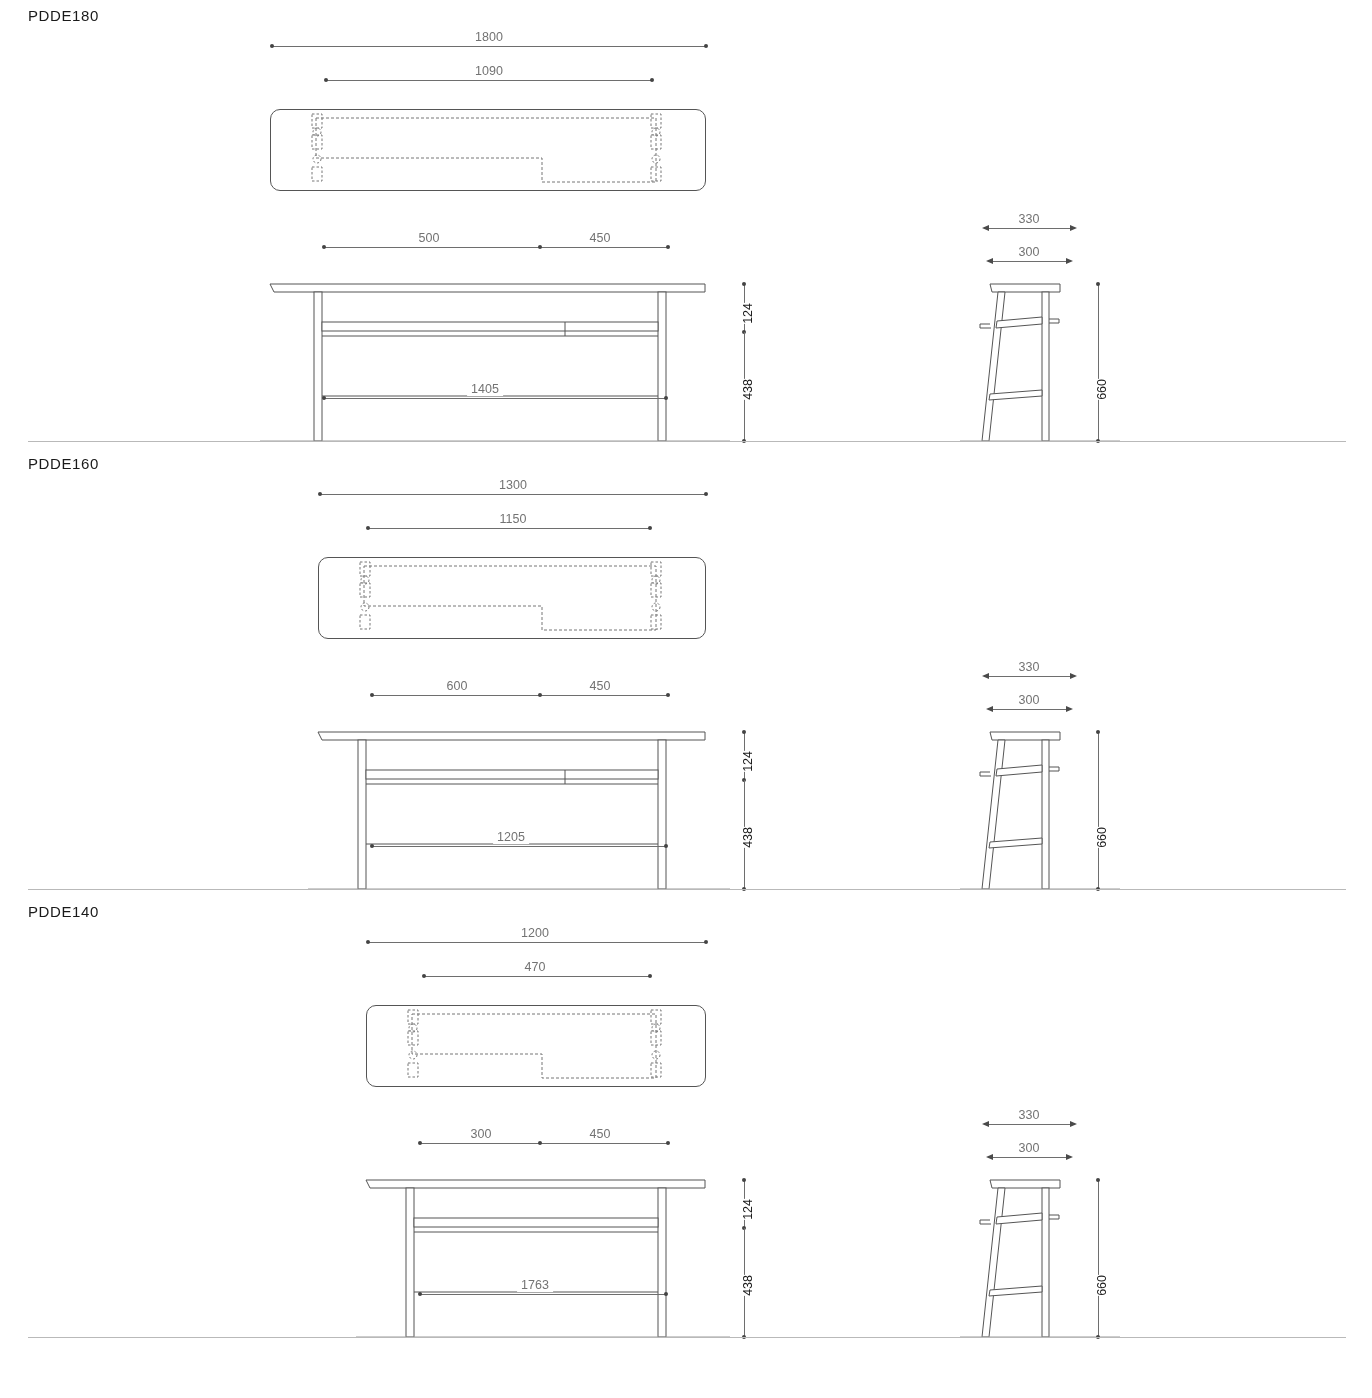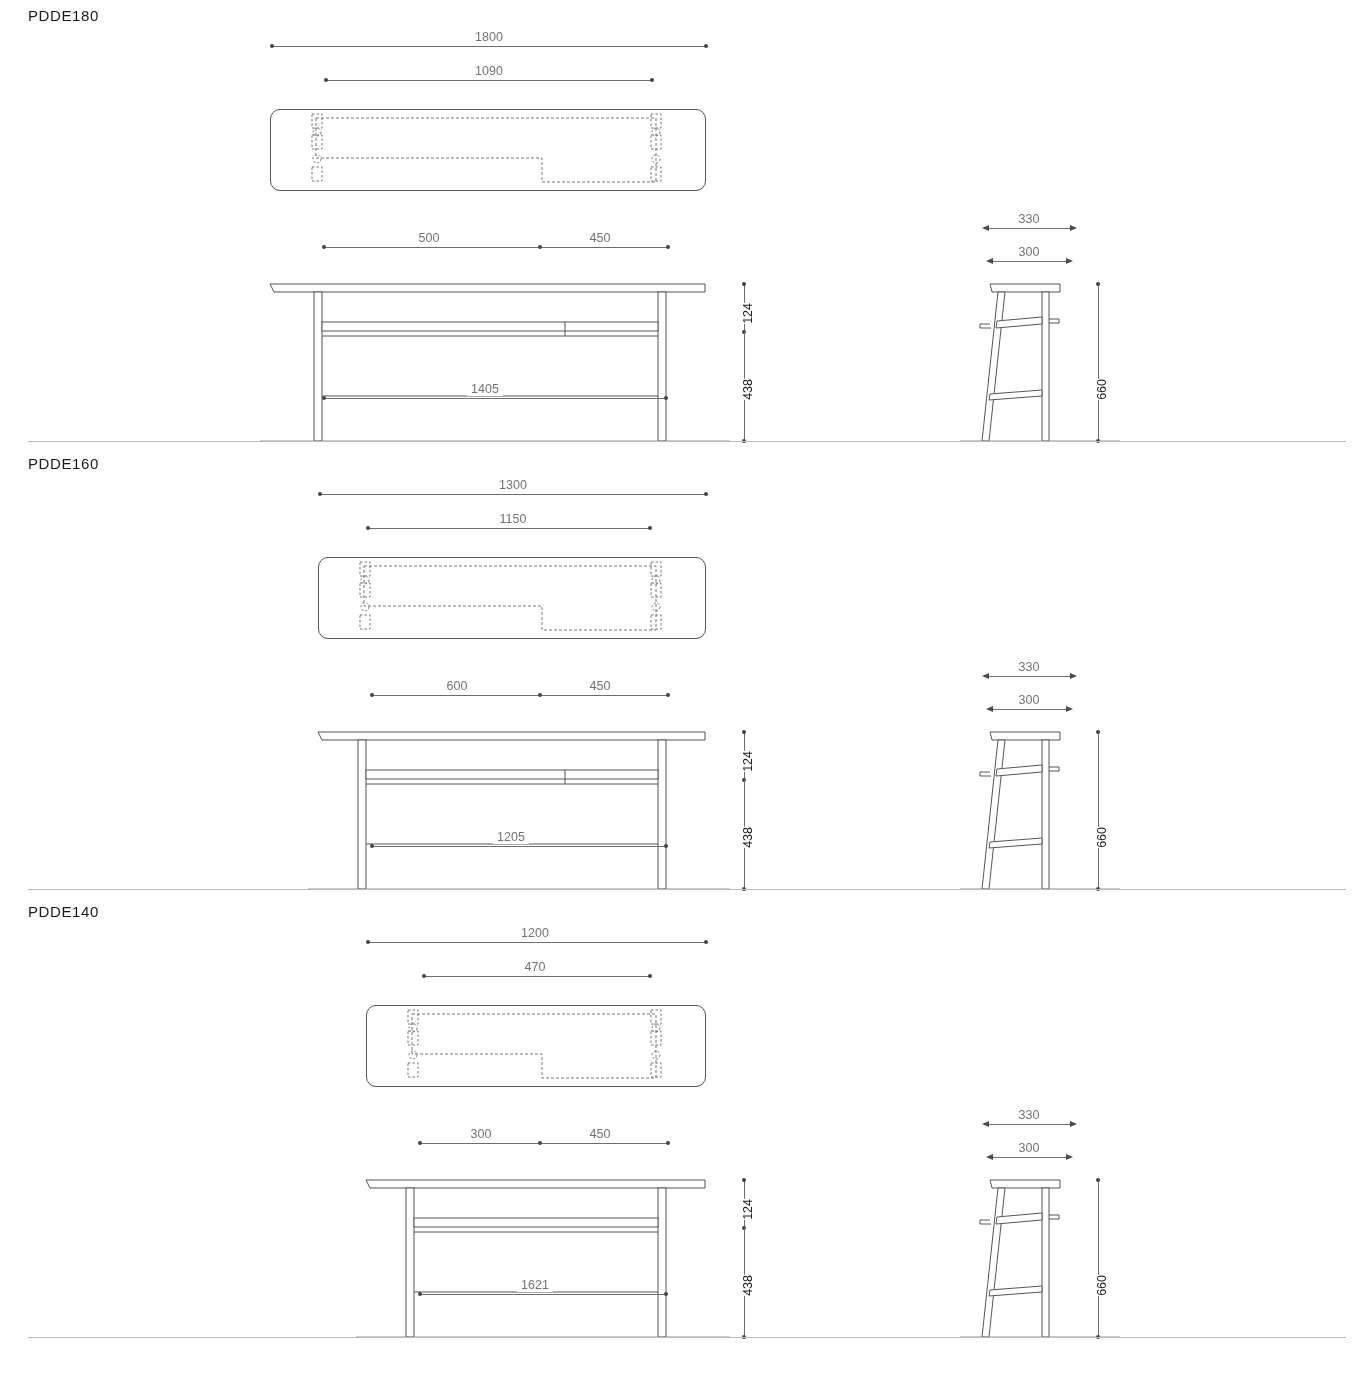--- a/index.html
+++ b/index.html
@@ -334,21 +334,21 @@
       <rect x="302" y="16" width="8" height="149" fill="#fff" stroke="#555" stroke-width="1"></rect>
       <rect x="58" y="46" width="244" height="9" fill="#fff" stroke="#555" stroke-width="1"></rect>
       <line x1="58" y1="60" x2="302" y2="60" stroke="#555" stroke-width="1"></line>
       <line x1="58" y1="120" x2="302" y2="120" stroke="#555" stroke-width="1"></line>
       <line x1="0" y1="165" x2="374" y2="165" stroke="#9a9a9a" stroke-width="1"></line>
     </svg>
 
     <div class="dim-h" style="left:420px;top:398px;width:246px;"></div>
     <div class="tick" style="left:418px;top:396px;"></div>
     <div class="tick" style="left:664px;top:396px;"></div>
-    <div class="dim-label" style="left:535px;top:396px;">1621</div>
+    <div class="dim-label" style="left:535px;top:396px;">1763</div>
 
     <div class="dim-v" style="left:744px;top:284px;height:48px;"></div>
     <div class="tick" style="left:742px;top:282px;"></div>
     <div class="tick" style="left:742px;top:330px;"></div>
     <div class="dim-label-v" style="left:738px;top:296px;transform:rotate(-90deg) translate(-50%,0);">124</div>
 
     <div class="dim-v" style="left:744px;top:332px;height:109px;"></div>
     <div class="tick" style="left:742px;top:439px;"></div>
     <div class="dim-label-v" style="left:738px;top:372px;transform:rotate(-90deg) translate(-50%,0);">438</div>
 

